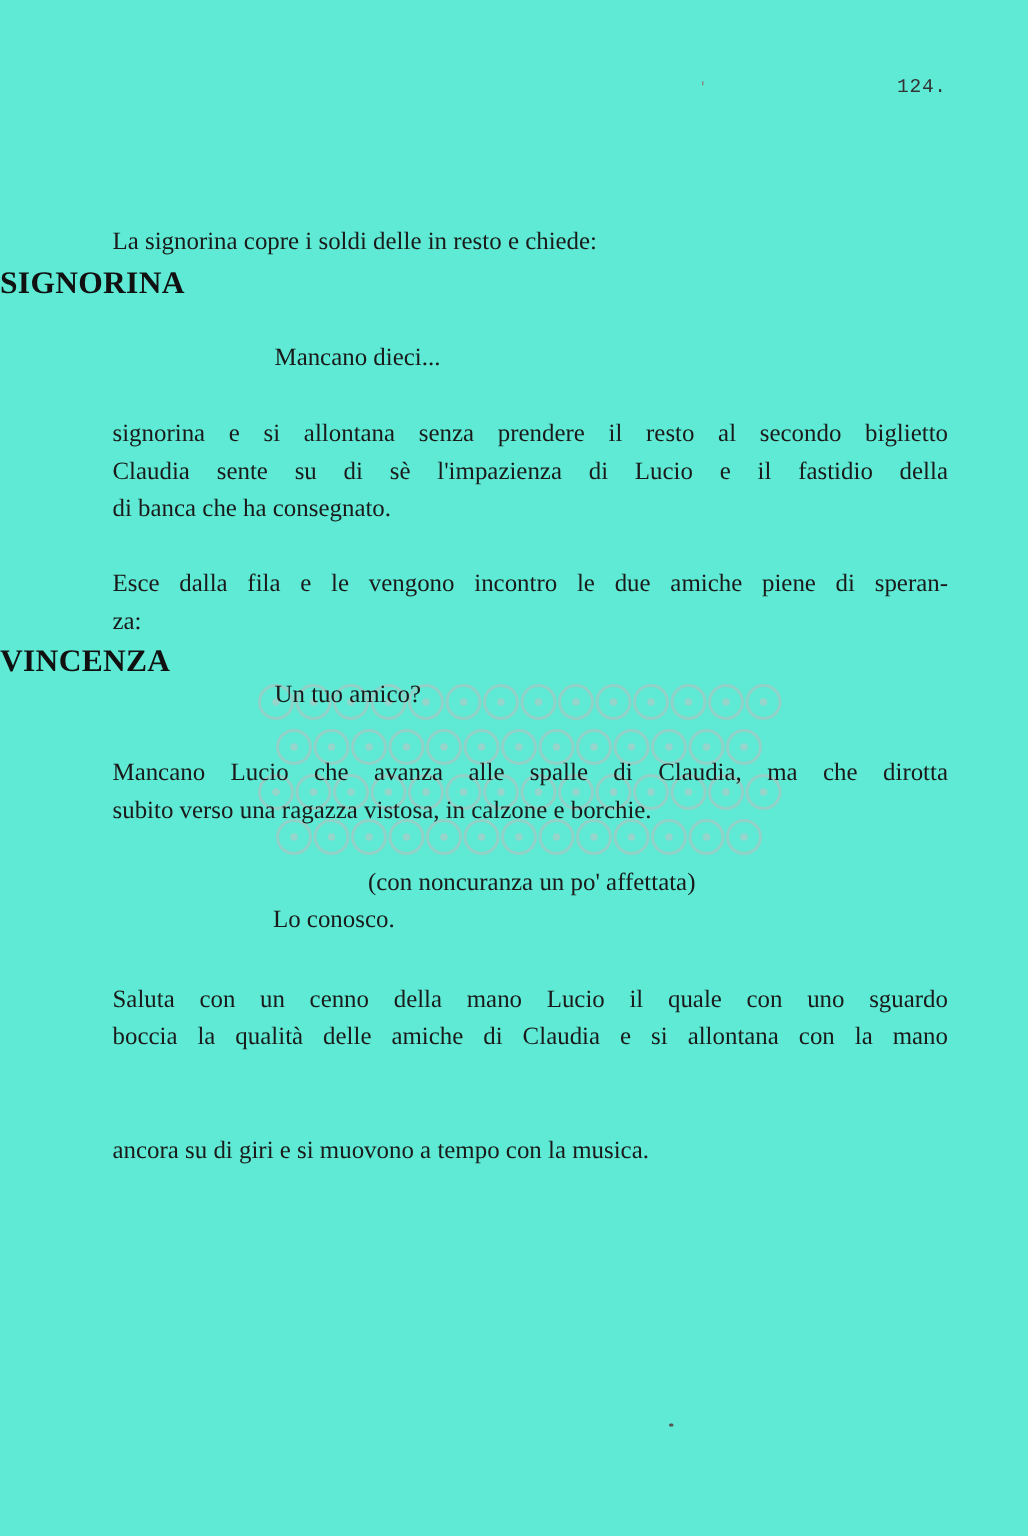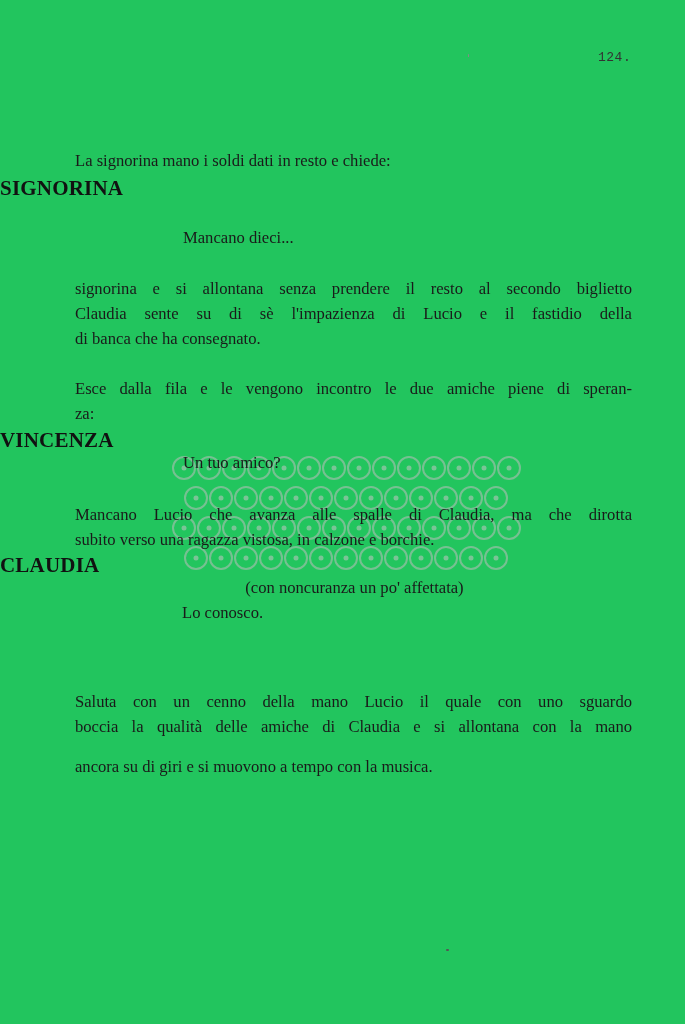--- a/index.html
+++ b/index.html
@@ -12,21 +12,21 @@
       height: 1024px;
       position: relative;
       overflow: hidden;
       font-family: "DejaVu Serif", "Liberation Serif", serif;
       color: #1c1c1c;
     }
     .page {
       position: absolute;
       left: 0; top: 0;
       width: 685px; height: 1024px;
-      background: #22c55e;
+      background: #5eead4;
     }
     .page-number {
       position: absolute;
       top: 50px;
       left: 598px;
       font-family: "Liberation Mono", "DejaVu Sans Mono", monospace;
       font-size: 13px;
       color: #333;
       letter-spacing: 0.5px;
     }
@@ -198,21 +198,21 @@
         <circle cx="251" cy="106" r="2.5" fill="#c4c4c4" stroke="none"></circle>
         <circle cx="276" cy="106" r="11"></circle>
         <circle cx="276" cy="106" r="2.5" fill="#c4c4c4" stroke="none"></circle>
         <circle cx="301" cy="106" r="11"></circle>
         <circle cx="301" cy="106" r="2.5" fill="#c4c4c4" stroke="none"></circle>
         <circle cx="326" cy="106" r="11"></circle>
         <circle cx="326" cy="106" r="2.5" fill="#c4c4c4" stroke="none"></circle>
       </g>
   </svg>
 
-  <div class="text" style="top:148px;">La signorina mano i soldi dati in resto e chiede:</div>
+  <div class="text" style="top:148px;">La signorina copre i soldi delle in resto e chiede:</div>
 
   <div class="character" style="top:176px;">SIGNORINA</div>
 
   <div class="dialogue" style="top:228px; left:183px;">Mancano dieci...</div>
 
   <div class="text justify-full" style="top:276px;">
     <span class="line">signorina e si allontana senza prendere il resto al secondo biglietto</span>
     <span class="line">Claudia sente su di sè l'impazienza di Lucio e il fastidio della</span>
     <span class="line" style="text-align:left; text-align-last:left;">di banca che ha consegnato.</span>
   </div>
@@ -224,28 +224,27 @@
 
   <div class="character" style="top:428px;">VINCENZA</div>
 
   <div class="dialogue" style="top:453px; left:183px;">Un tuo amico?</div>
 
   <div class="text" style="top:502px;">
     <span class="line" style="text-align:justify; text-align-last:justify;">Mancano Lucio che avanza alle spalle di Claudia, ma che dirotta</span>
     <span class="line">subito verso una ragazza vistosa, in calzone e borchie.</span>
   </div>
 
-  <div class="character" style="top:553px;">CLAUDIA</div>
 
   <div class="direction" style="top:578px; left:12px;">(con noncuranza un po' affettata)</div>
 
   <div class="dialogue" style="top:603px; left:182px;">Lo conosco.</div>
 
   <div class="text" style="top:653px;">
-    <span class="line" style="text-align:justify; text-align-last:justify;margin-top:36px;">Saluta con un cenno della mano Lucio il quale con uno sguardo</span>
+    <span class="line" style="text-align:justify; text-align-last:justify;">Saluta con un cenno della mano Lucio il quale con uno sguardo</span>
     <span class="line" style="text-align:justify; text-align-last:justify;">boccia la qualità delle amiche di Claudia e si allontana con la mano</span>
   </div>
 
   <div class="text" style="top:754px;">
     <span class="line">ancora su di giri e si muovono a tempo con la musica.</span>
   </div>
 
   <div class="speck" style="left:446px; top:949px;"></div>
   <div class="speck" style="left:468px; top:54px; width:1px; height:3px; background:#888;"></div>
 </div>

